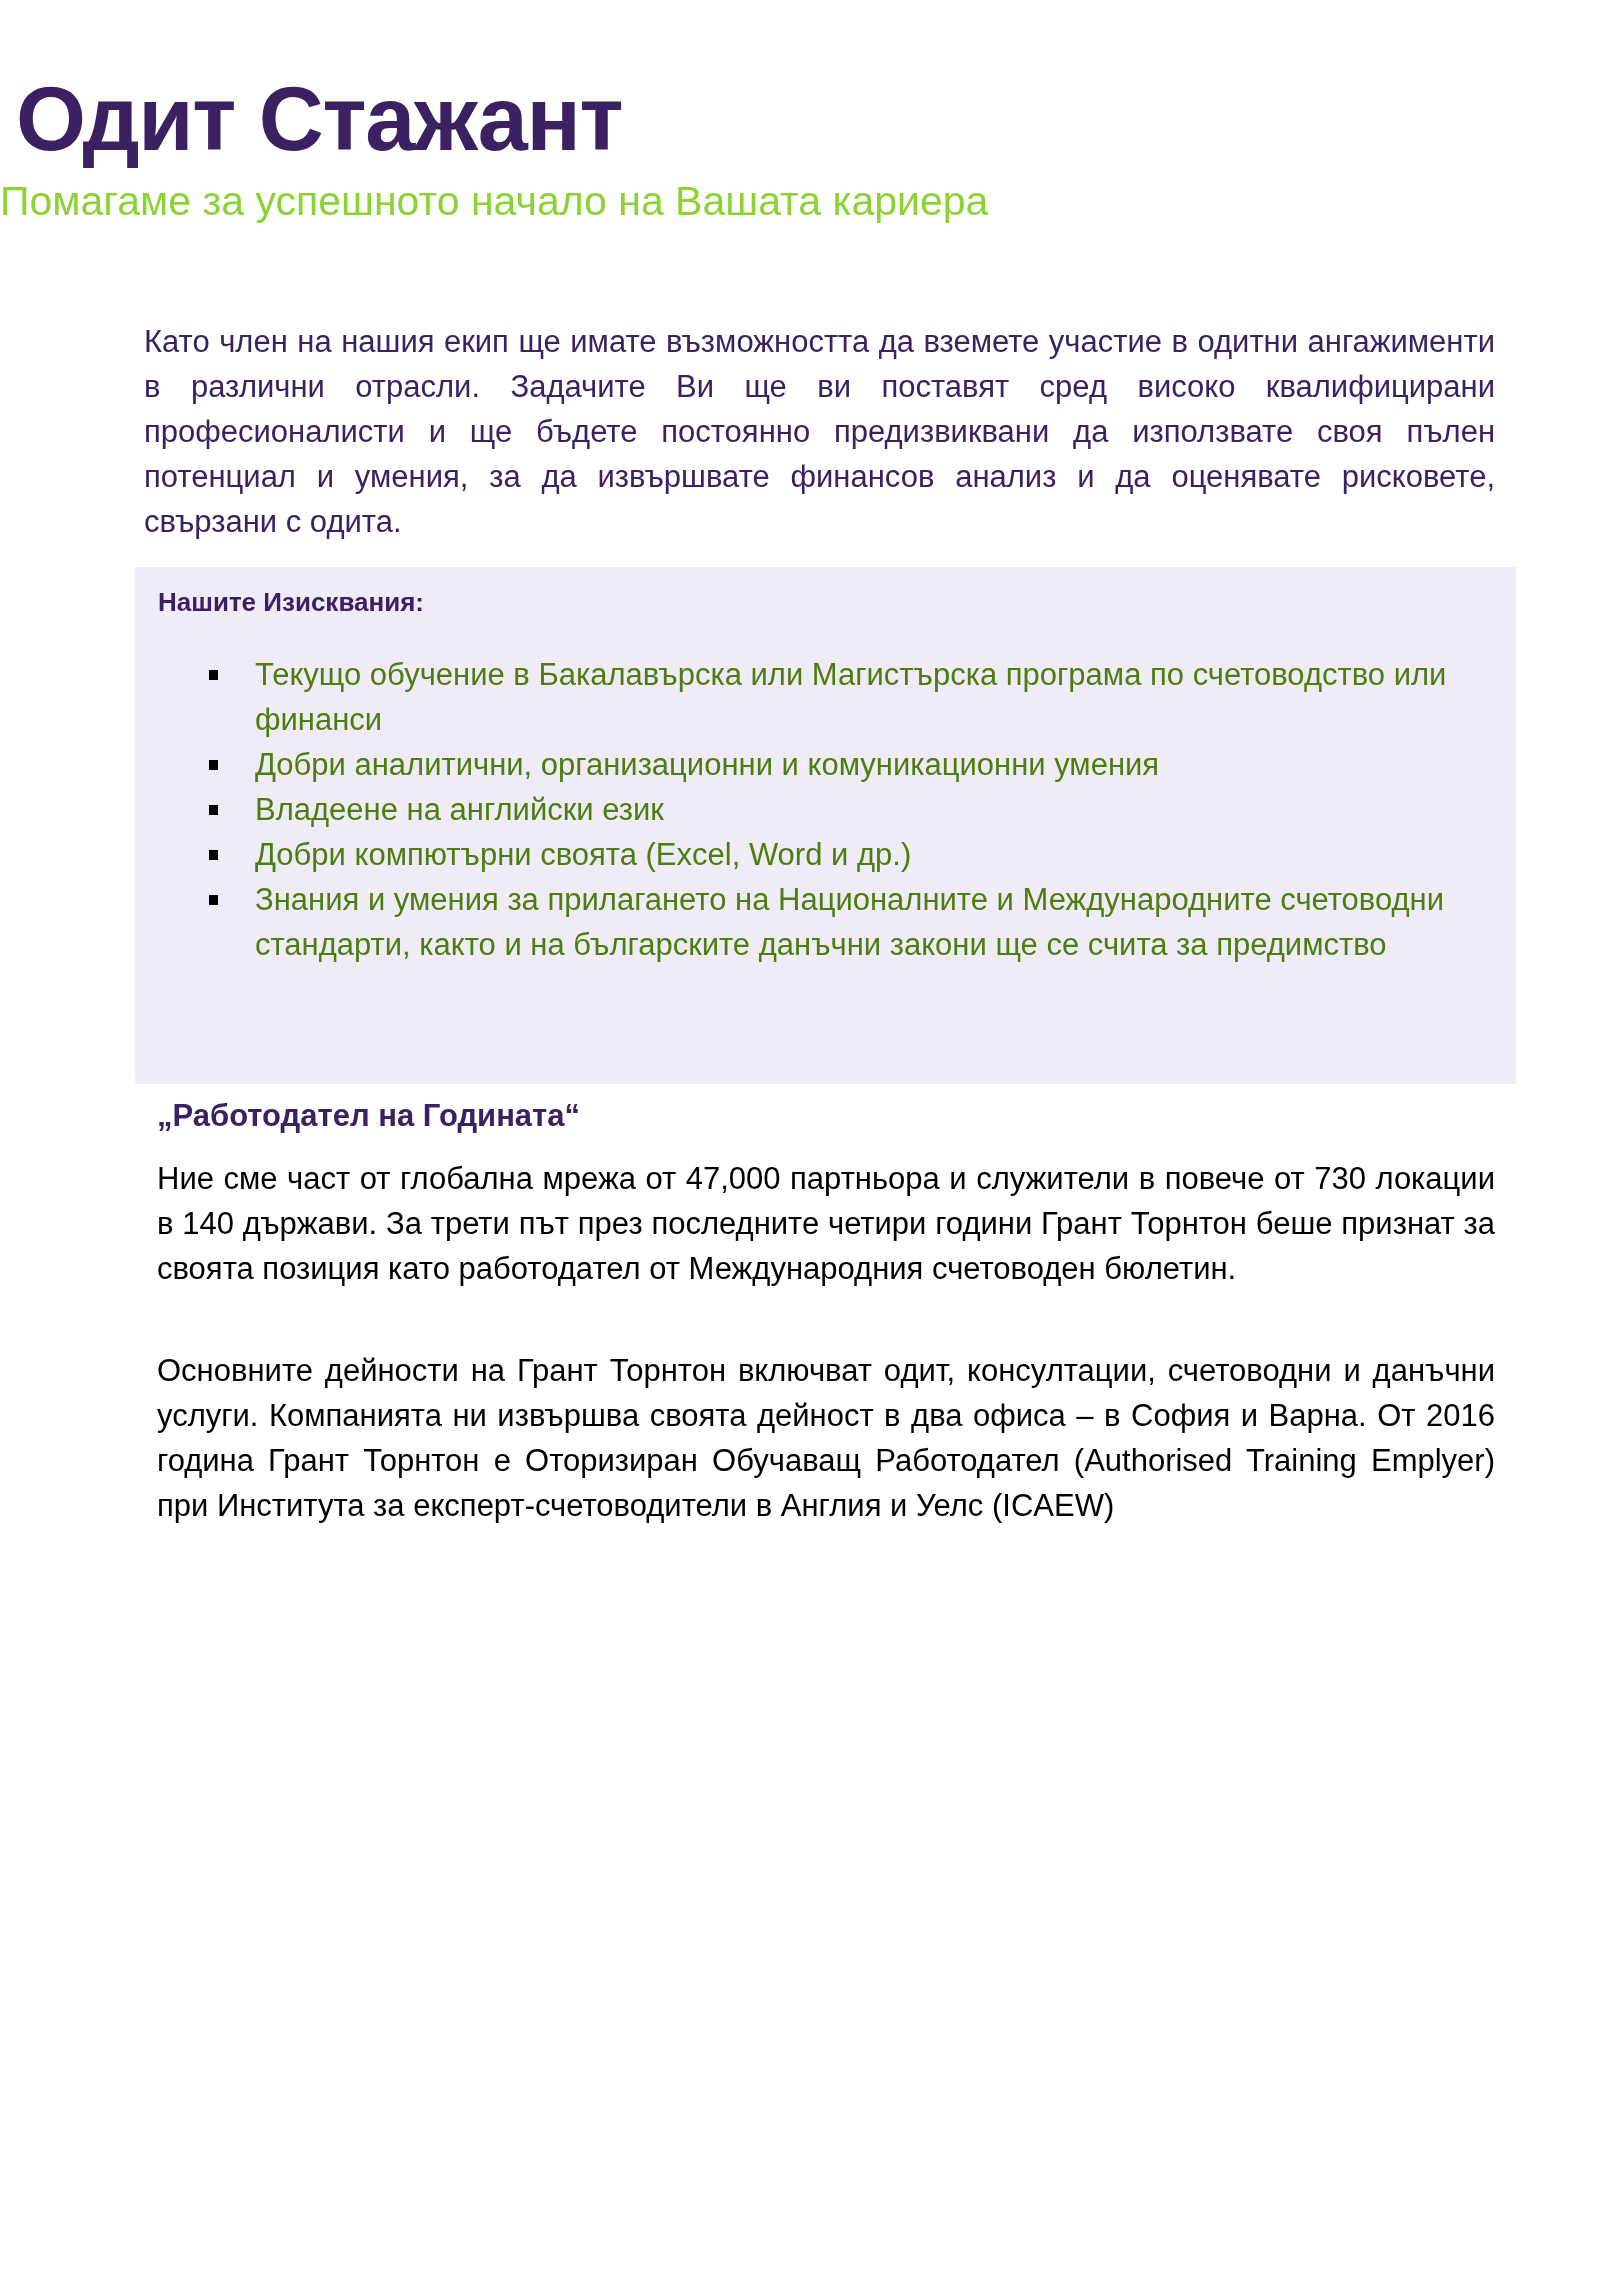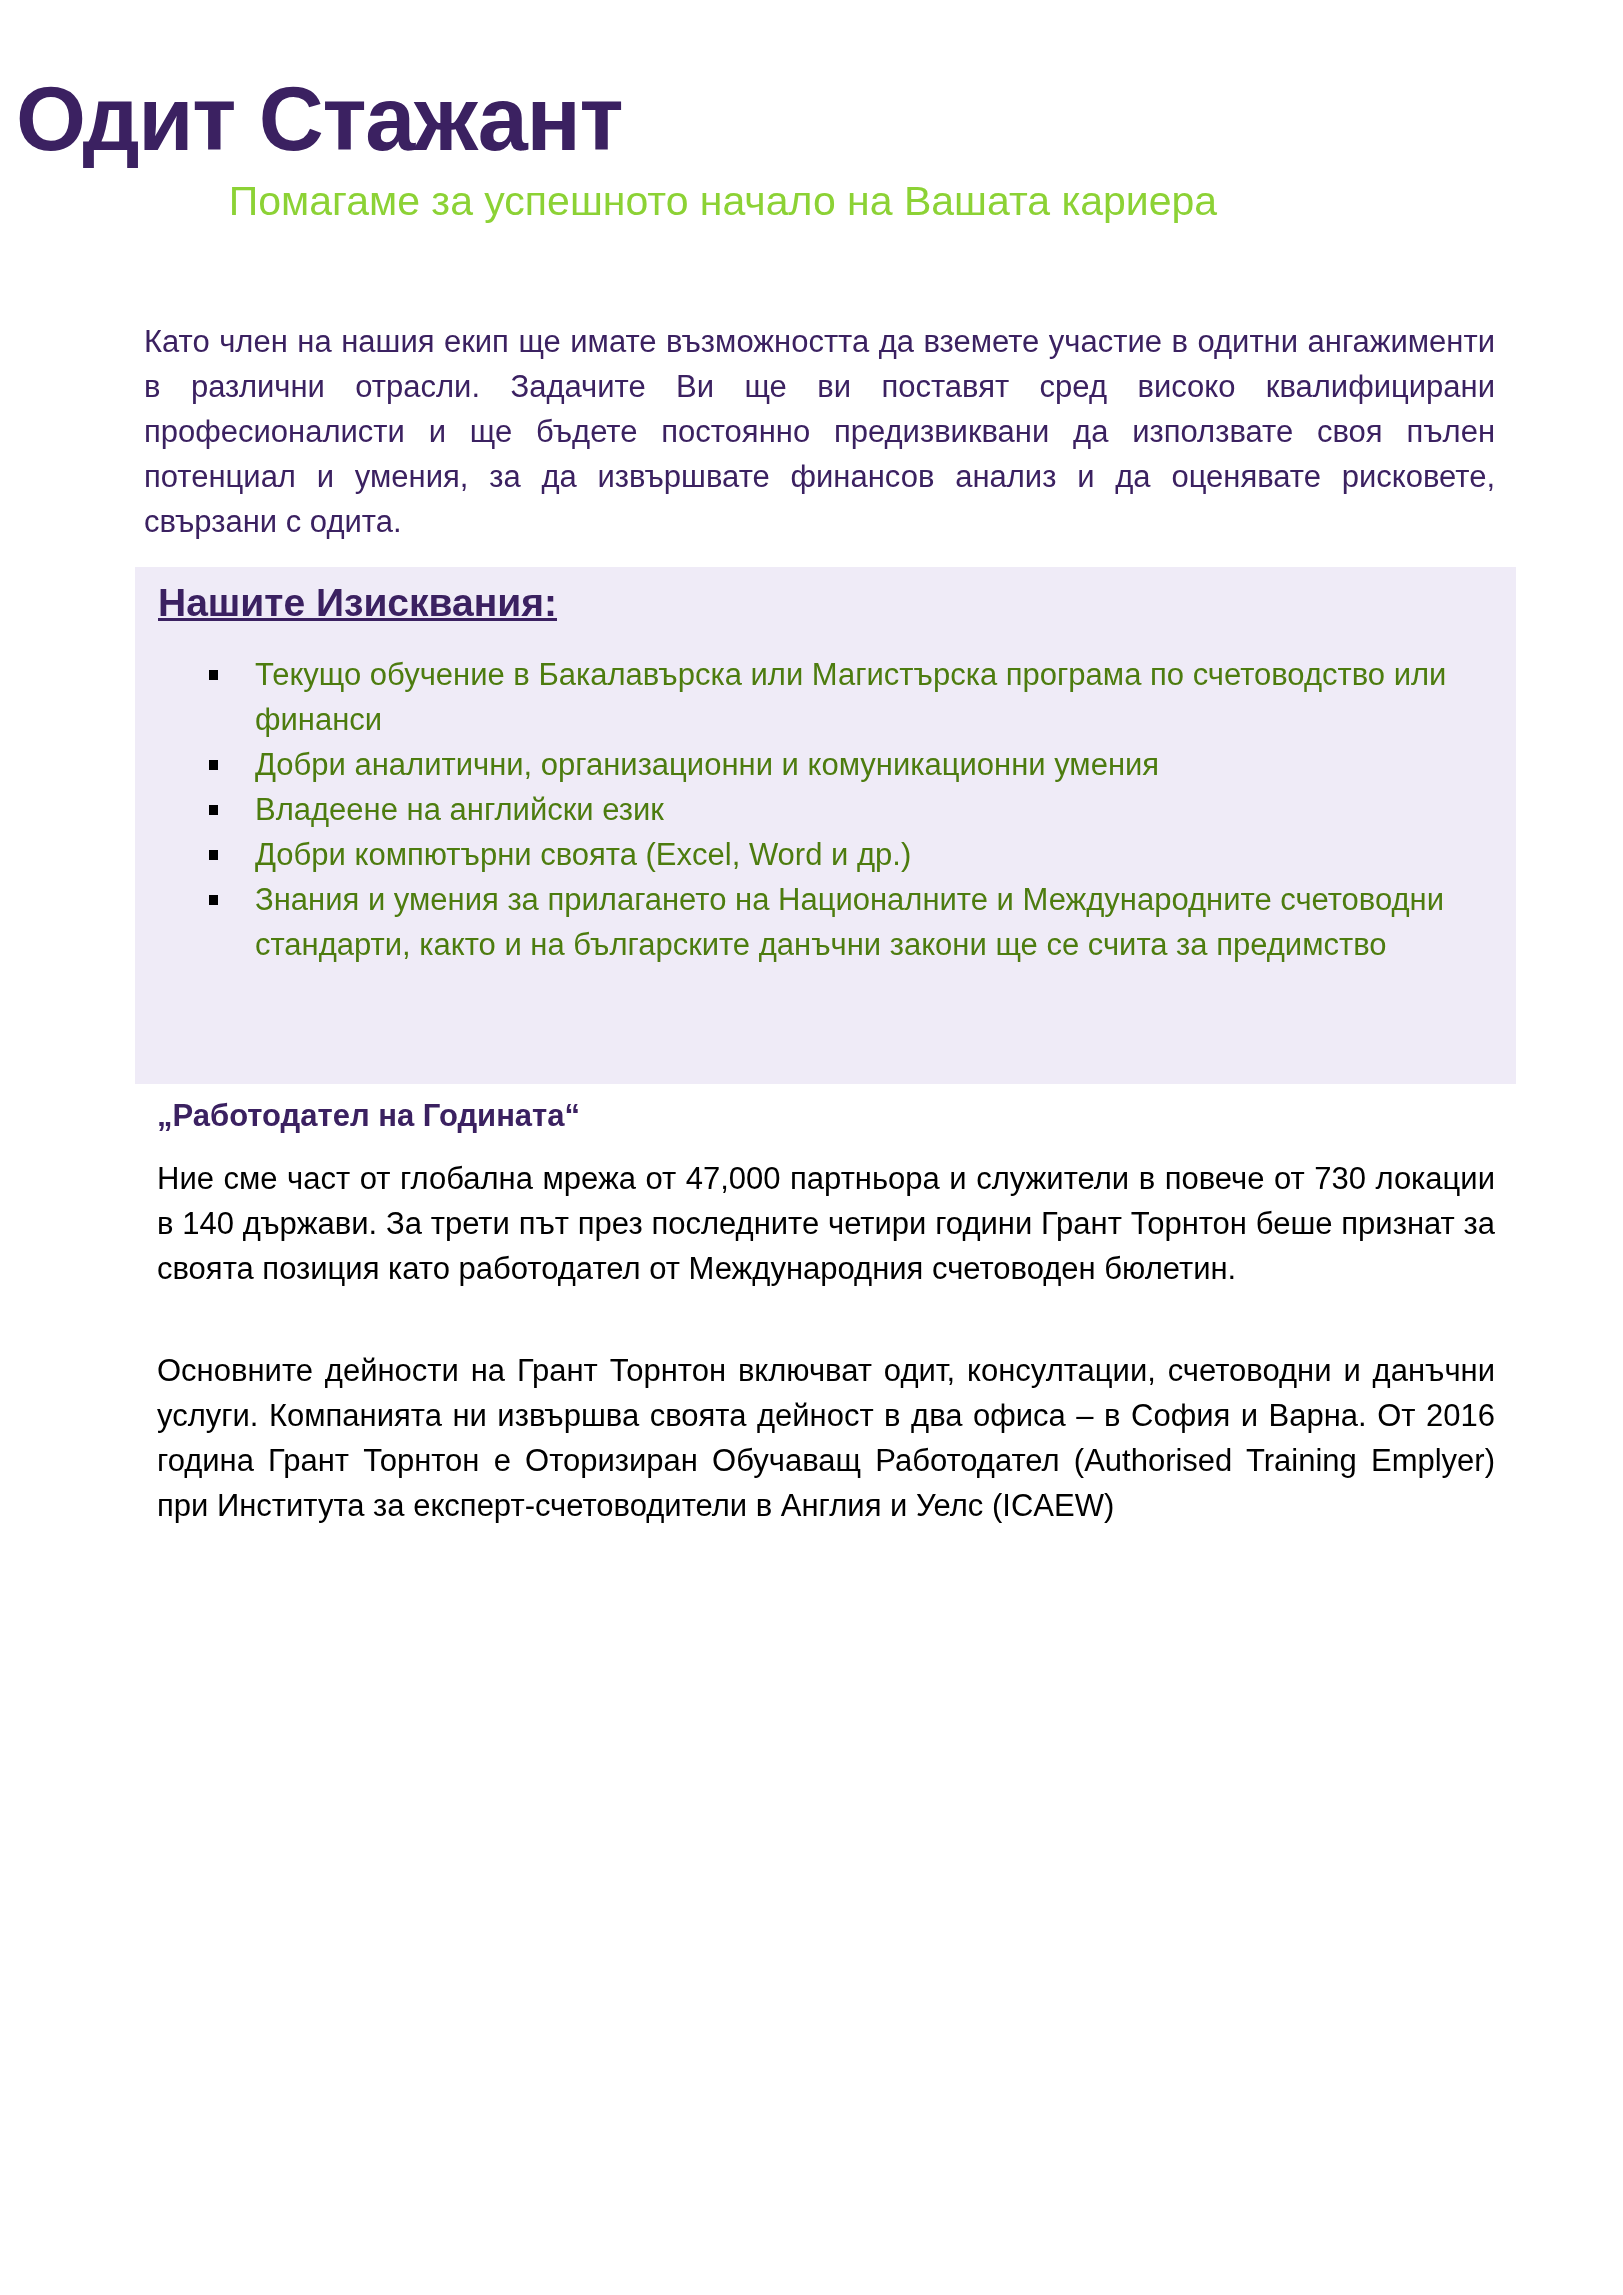--- a/index.html
+++ b/index.html
@@ -7,35 +7,35 @@
     width: 1623px; height: 2295px; position: relative; overflow: hidden;
     font-family: "Liberation Sans", sans-serif;
   }
   .title {
     position: absolute; left: 0; width: 1623px; top: 51px;
     text-align: left; font-weight: bold; font-size: 90px; line-height: 105px;
     color: #3b2161; letter-spacing: -1.3px; margin: 16px;
   }
   .subtitle {
     position: absolute; left: 0; width: 1446px; top: 175px;
-    text-align: center; font-size: 41px; line-height: 52px;
+    text-align: left; font-size: 41px; line-height: 52px;
     color: #8cd235; margin: 0;
   }
   .intro {
     position: absolute; left: 144px; width: 1351px; top: 319px;
     font-size: 31px; line-height: 45px; color: #3b2161;
     text-align: justify; margin: 0;
   }
   .req-box {
     position: absolute; left: 135px; top: 567px; width: 1381px; height: 517px;
     background: #efebf7;
   }
   .req-heading {
     position: absolute; left: 23px; top: 13px; margin: 0;
-    font-size: 39px; line-height: 45px; font-weight: bold; color: #3b2161; text-decoration: underline;
+    font-size: 26px; line-height: 45px; font-weight: bold; color: #3b2161;
   }
   .req-list {
     position: absolute; left: 0; top: 85px; width: 1348px;
     list-style: none; margin: 0; padding: 0;
   }
   .req-item {
     position: relative; padding-left: 120px;
     font-size: 31px; line-height: 45px; color: #4d7c0f;
   }
   .bullet {

